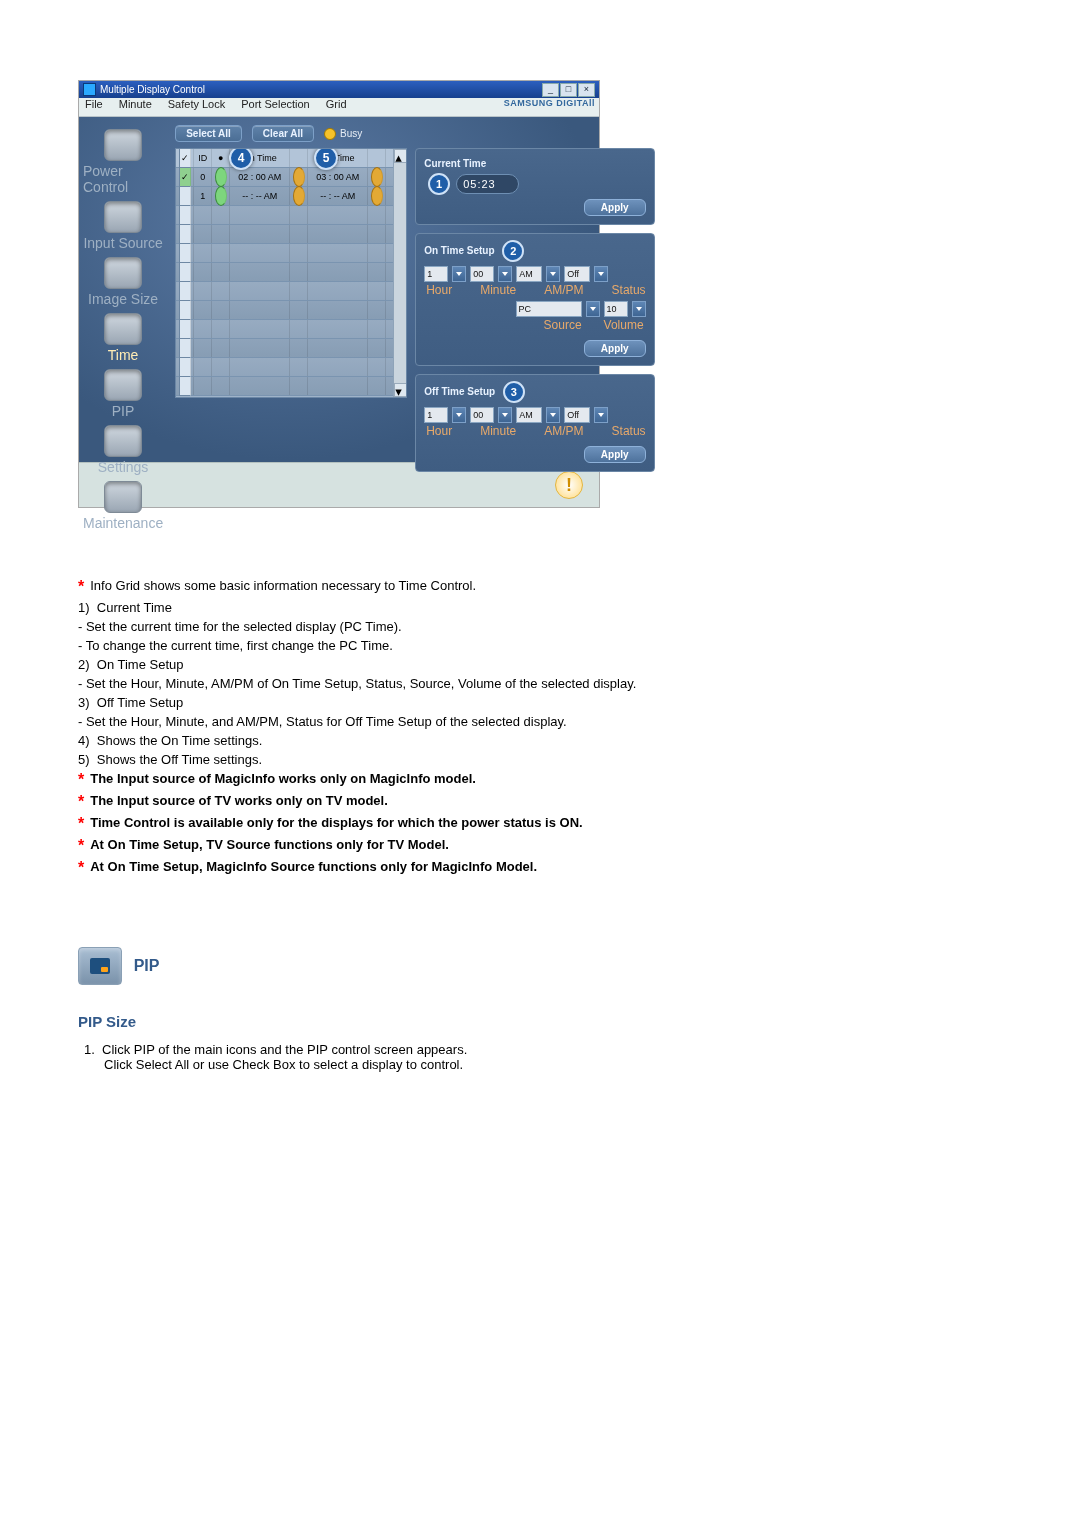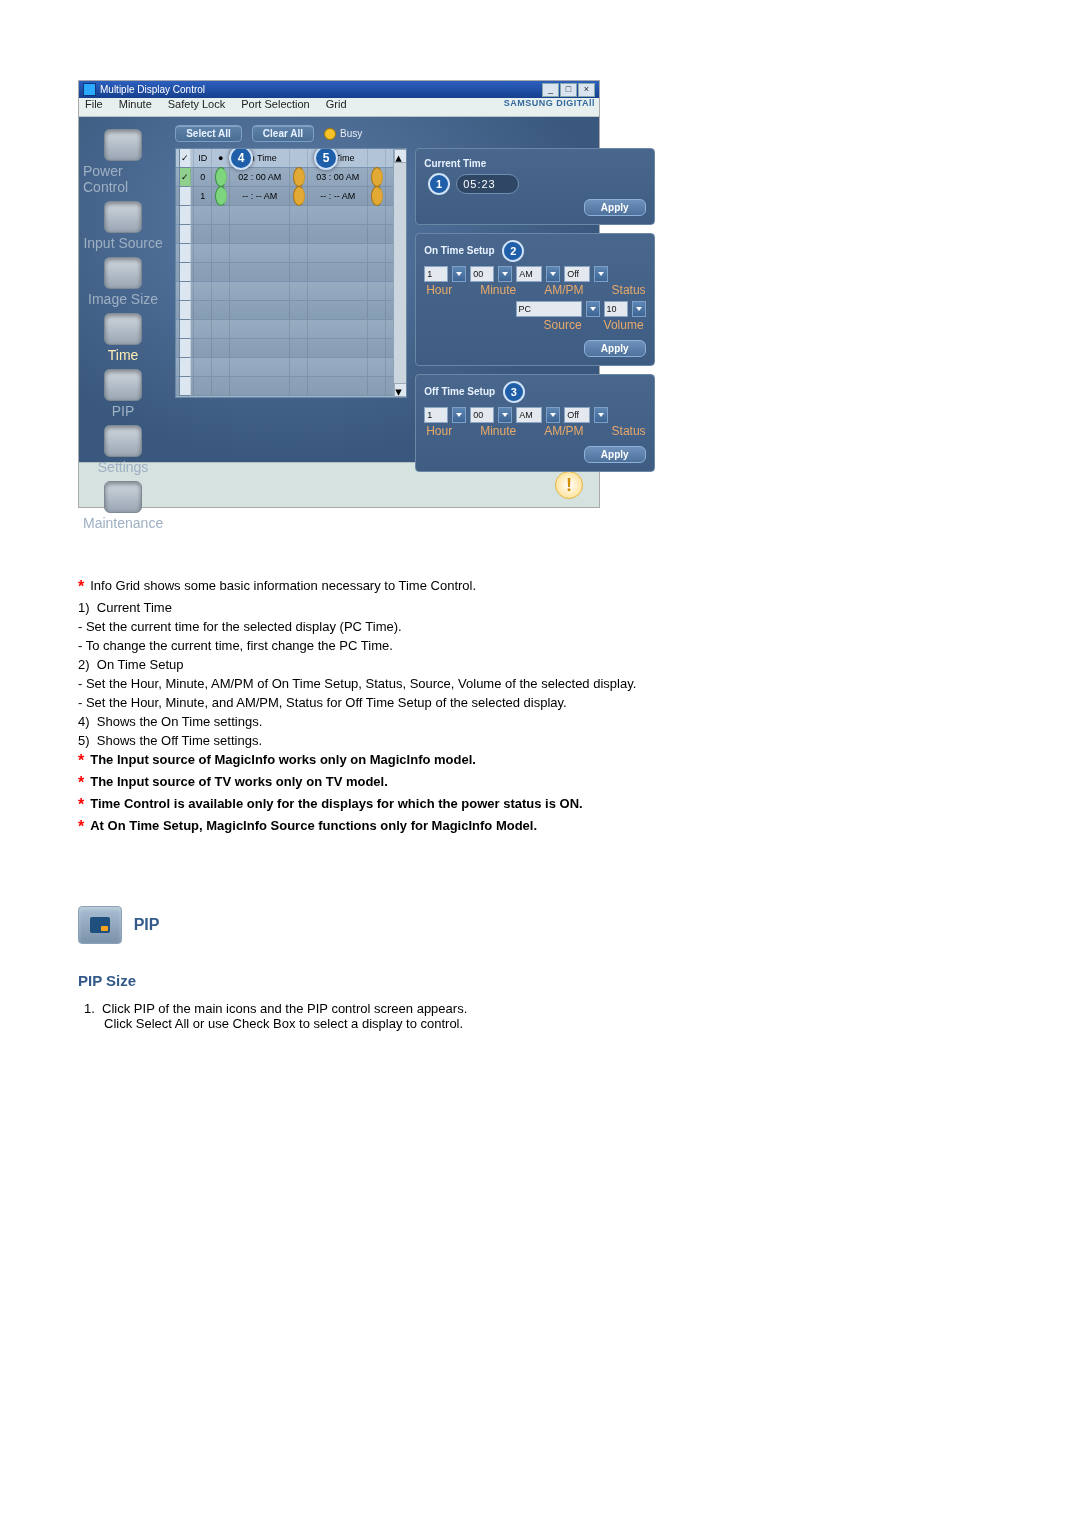--- a/index.html
+++ b/index.html
@@ -528,26 +528,28 @@
   </div>
 </div>
 
 <ul class="list">
   <li><span class="star">*</span><span>Info Grid shows some basic information necessary to Time Control.</span></li>
   <li>1)&nbsp;&nbsp;<span>Current Time</span></li>
   <li class="sub">- Set the current time for the selected display (PC Time).</li>
   <li class="sub">- To change the current time, first change the PC Time.</li>
   <li>2)&nbsp;&nbsp;<span>On Time Setup</span></li>
   <li class="sub">- Set the Hour, Minute, AM/PM of On Time Setup, Status, Source, Volume of the selected display.</li>
+  <li>3)&nbsp;&nbsp;<span>Off Time Setup</span></li>
   <li class="sub">- Set the Hour, Minute, and AM/PM, Status for Off Time Setup of the selected display.</li>
   <li>4)&nbsp;&nbsp;<span>Shows the On Time settings.</span></li>
   <li>5)&nbsp;&nbsp;<span>Shows the Off Time settings.</span></li>
   <li><span class="star">*</span><b>The Input source of MagicInfo works only on MagicInfo model.</b></li>
   <li><span class="star">*</span><b>The Input source of TV works only on TV model.</b></li>
   <li><span class="star">*</span><b>Time Control is available only for the displays for which the power status is ON.</b></li>
+  <li><span class="star">*</span><b>At On Time Setup, TV Source functions only for TV Model.</b></li>
   <li><span class="star">*</span><b>At On Time Setup, MagicInfo Source functions only for MagicInfo Model.</b></li>
 </ul>
 
 <div style="margin-top:70px;">
   <span class="pipicon">
       <span></span>
     </span>
   <h3 class="pip">PIP</h3>
 </div>
 

